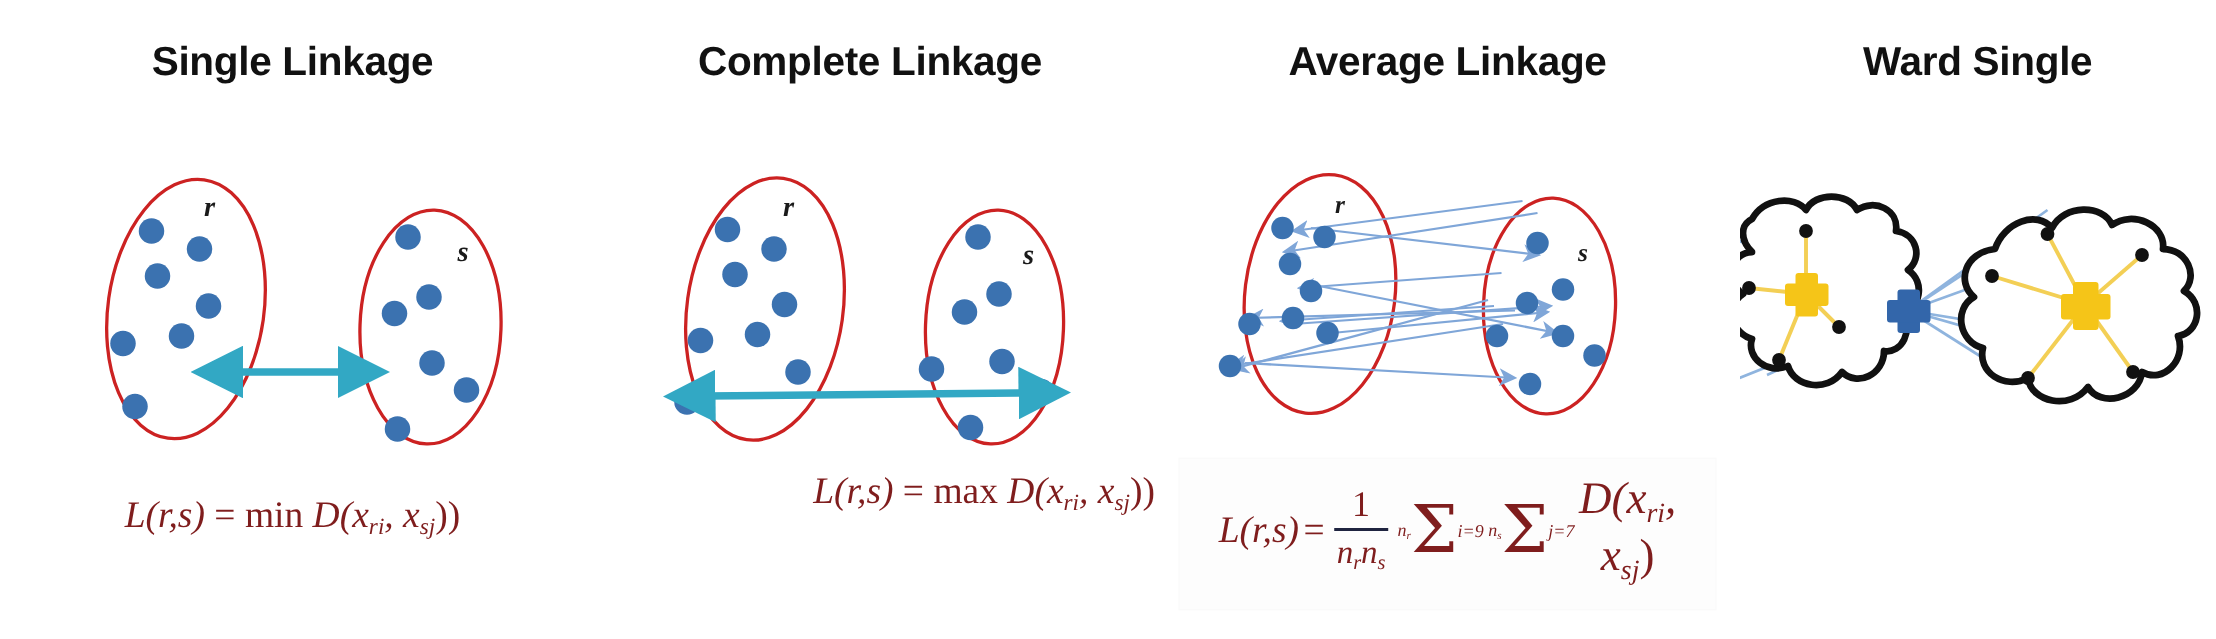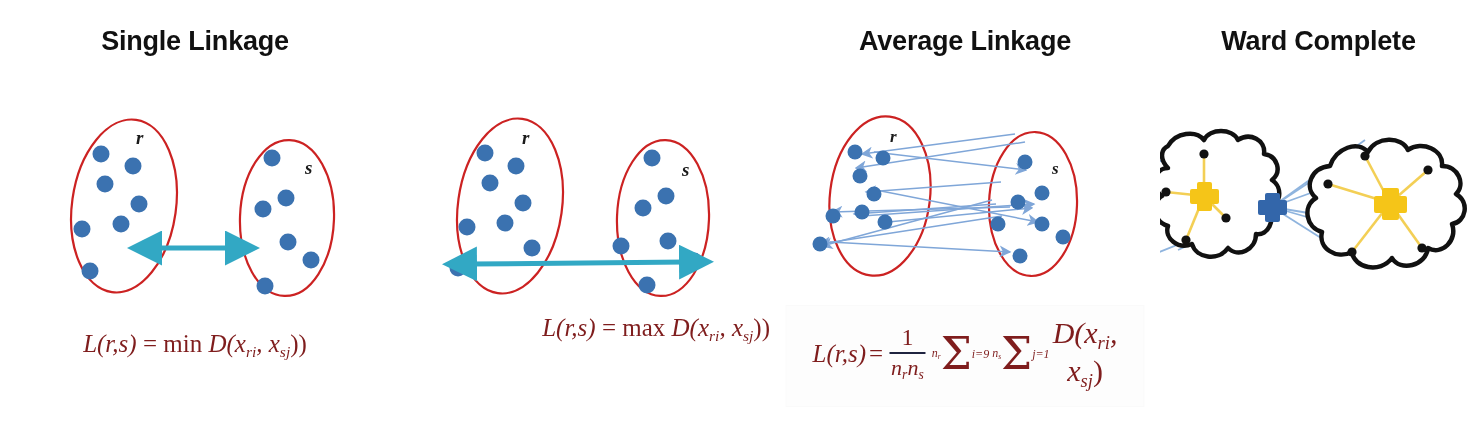--- a/index.html
+++ b/index.html
@@ -93,20 +93,21 @@
       <span class="formula-line">
         <span class="it">L(r,s)</span>
         <span>=</span>
         <span>min</span>
         <span class="it">D(x</span><span class="sub">ri</span><span class="it">, x</span><span class="sub">sj</span><span>))</span>
       </span>
     </div>
   </div>
 
   <div class="panel" style="left:390px;width:380px;">
+    <div class="panel-title">Complete Linkage</div>
 
     <div class="fig">
       <svg width="380" height="215" viewBox="0 0 380 215">
         <ellipse cx="120" cy="110" rx="52" ry="88" transform="rotate(8 120 110)" fill="none" stroke="#cc2222" stroke-width="2.2"></ellipse>
         <ellipse cx="273" cy="122" rx="46" ry="78" transform="rotate(2 273 122)" fill="none" stroke="#cc2222" stroke-width="2.2"></ellipse>
 
         <text x="132" y="48" font-family="'Liberation Serif',serif" font-style="italic" font-weight="bold" font-size="19" fill="#1a1a1a">r</text>
         <text x="292" y="80" font-family="'Liberation Serif',serif" font-style="italic" font-weight="bold" font-size="19" fill="#1a1a1a">s</text>
 
         <g fill="#3b72b0">
@@ -220,31 +221,31 @@
 
           <span class="bigsum">
             <span class="lim"><span>n</span><span class="sub">r</span></span>
             <span class="sig">Σ</span>
             <span class="lim">i=9</span>
           </span>
 
           <span class="bigsum">
             <span class="lim"><span>n</span><span class="sub">s</span></span>
             <span class="sig">Σ</span>
-            <span class="lim">j=1</span>
+            <span class="lim">j=7</span>
           </span>
 
           <span style="font-size:30px;"><span class="it">D(x</span><span class="sub">ri</span><span class="it">, x</span><span class="sub">sj</span><span>)</span></span>
         </div>
       </div>
     </div>
   </div>
 
   <div class="panel" style="left:1160px;width:317px;">
-    <div class="panel-title">Ward Complete</div>
+    <div class="panel-title">Ward Single</div>
 
     <div class="fig" style="top:110px;height:190px;">
       <svg width="317" height="190" viewBox="0 0 317 190">
 
         <g stroke="#8fb4de" stroke-width="1.8" fill="none">
           <line x1="112" y1="97" x2="-5" y2="92"></line>
           <line x1="112" y1="97" x2="2" y2="94"></line>
           <line x1="112" y1="97" x2="-2" y2="50"></line>
           <line x1="112" y1="97" x2="-8" y2="145"></line>
           <line x1="112" y1="97" x2="30" y2="48"></line>

